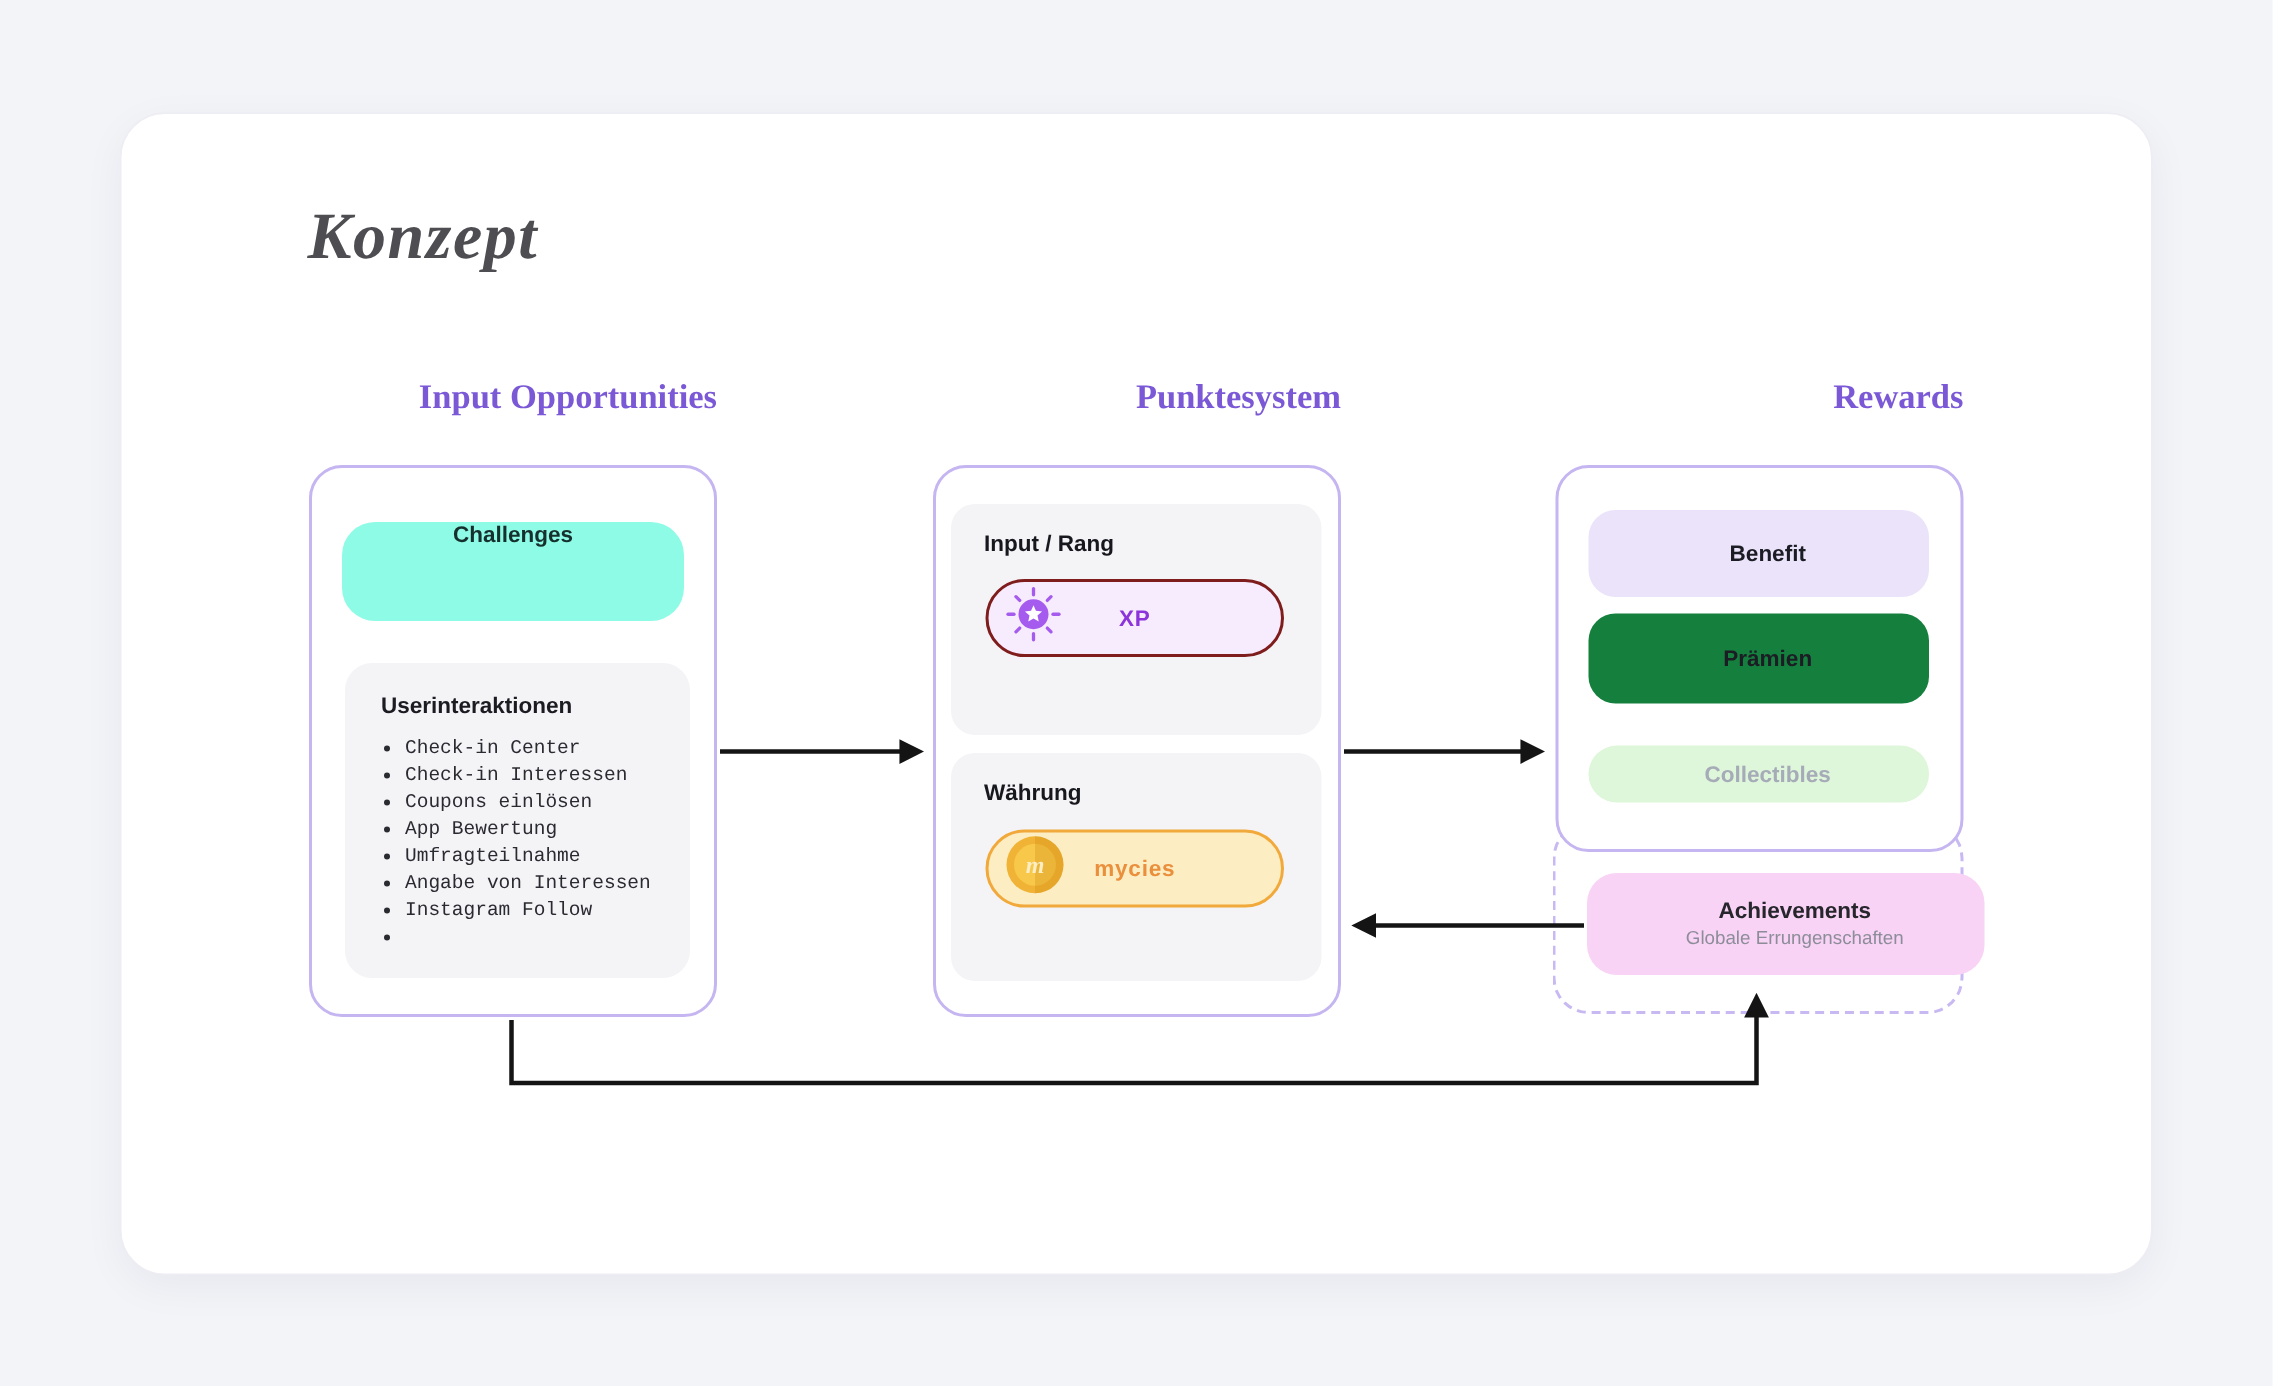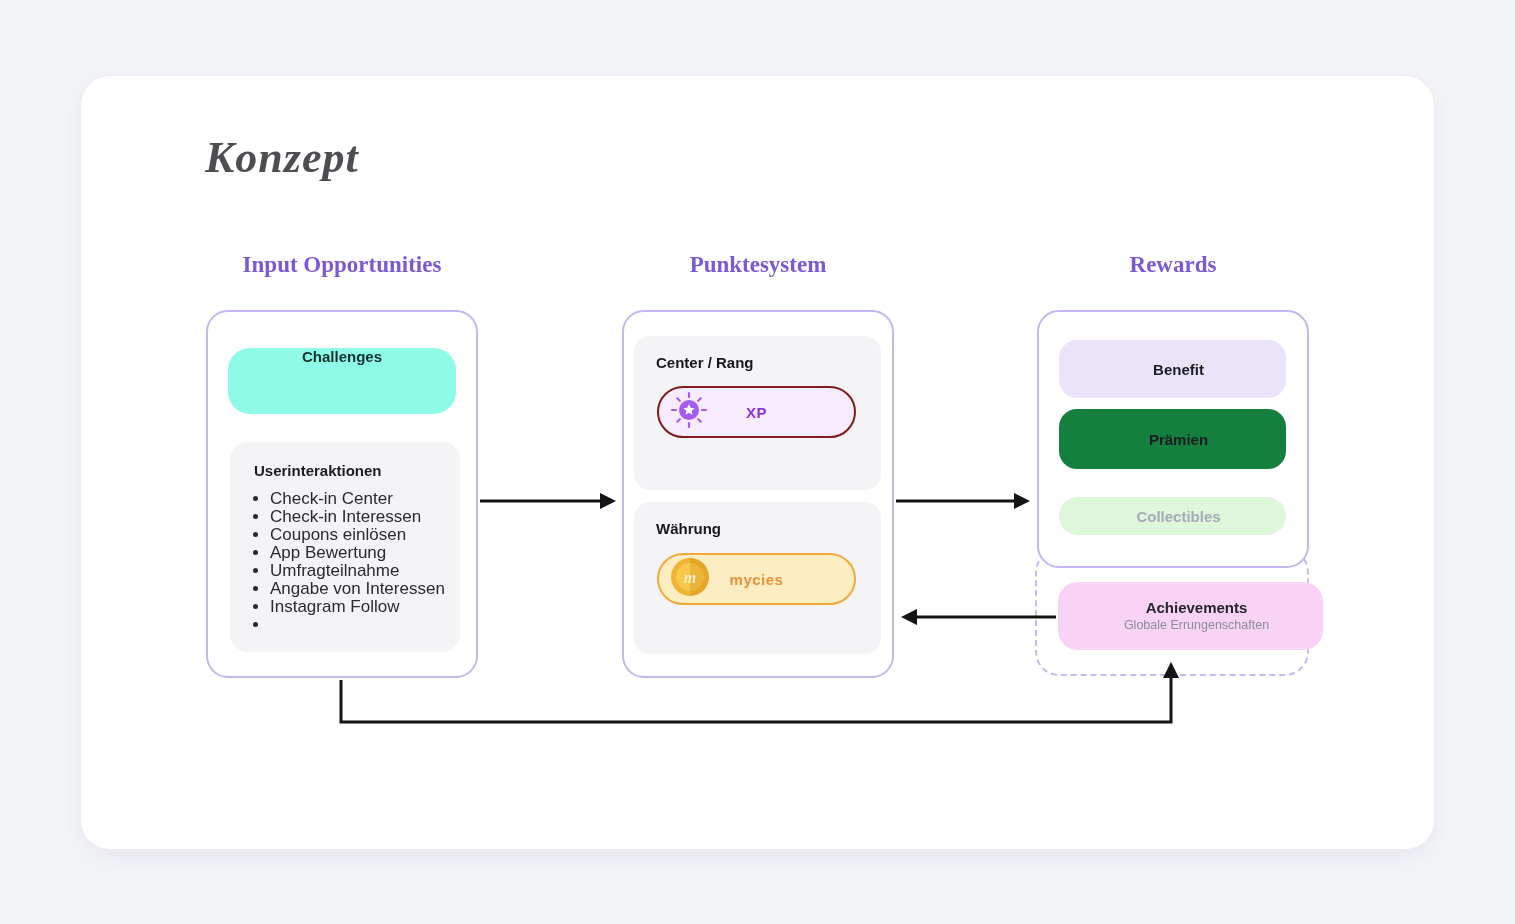--- a/index.html
+++ b/index.html
@@ -16,21 +16,21 @@
     border:1px solid #ededf3;
     box-shadow:0 8px 28px rgba(25,25,60,0.05);
   }
   .title {
     position:absolute; left:205px; top:132px;
     font-family:"Liberation Serif", serif;
     font-style:italic; font-weight:bold;
     font-size:44px; color:#4e4e52; letter-spacing:1px;
   }
   .col-header {
-    position:absolute; top:252px; width:272px; text-align:center;
+    position:absolute; top:252px; width:272px; text-align:right;
     font-family:"Liberation Serif", serif; font-weight:bold;
     font-size:23px; color:#7b59d6;
   }
   #hdr-input   { left:206px; }
   #hdr-points  { left:622px; }
   #hdr-rewards { left:1037px; }
 
   .card {
     position:absolute; background:#ffffff;
     border:2px solid #c5b5f1; border-radius:22px;
@@ -50,21 +50,21 @@
     font-weight:bold; font-size:15px; color:#16302d;
   }
   .interactions-panel {
     position:absolute; left:230px; top:442px; width:230px; height:210px;
     background:#f4f4f7; border-radius:18px; z-index:3;
     padding:20px 14px 12px 24px;
   }
   .interactions-title { font-weight:bold; font-size:15px; color:#1b1b22; }
   .interactions-panel ul {
     margin:11px 0 0; padding-left:16px;
-    font-size:17px; color:#2a2a31;
+    font-size:13px; color:#2a2a31;font-family:Liberation Mono, monospace;
   }
   .interactions-panel li { line-height:18px; min-height:18px; }
 
   .subpanel {
     position:absolute; background:#f4f4f7; border-radius:16px; z-index:3;
     padding:18px 0 0 22px;
   }
   #panel-level    { left:634px; top:336px; width:247px; height:154px; }
   #panel-currency { left:634px; top:502px; width:247px; height:152px; }
   .subpanel-title { font-weight:bold; font-size:15px; color:#17171e; }
@@ -129,21 +129,21 @@
     <li>App Bewertung</li>
     <li>Umfragteilnahme</li>
     <li>Angabe von Interessen</li>
     <li>Instagram Follow</li>
     <li></li>
   </ul>
 </div>
 
 <div class="card" id="card-points"></div>
 <div class="subpanel" id="panel-level">
-  <div class="subpanel-title">Center / Rang</div>
+  <div class="subpanel-title">Input / Rang</div>
 </div>
 <div class="badge" id="xp-badge">
   <span class="badge-icon">
     <svg width="40" height="40" viewBox="-20 -20 40 40">
       <g stroke="#a55bee" stroke-width="2.2" stroke-linecap="round">
         <line x1="0" y1="-13" x2="0" y2="-17"></line>
         <line x1="0" y1="13" x2="0" y2="17"></line>
         <line x1="-13" y1="0" x2="-17" y2="0"></line>
         <line x1="13" y1="0" x2="17" y2="0"></line>
         <line x1="-9.2" y1="-9.2" x2="-11.7" y2="-11.7"></line>

